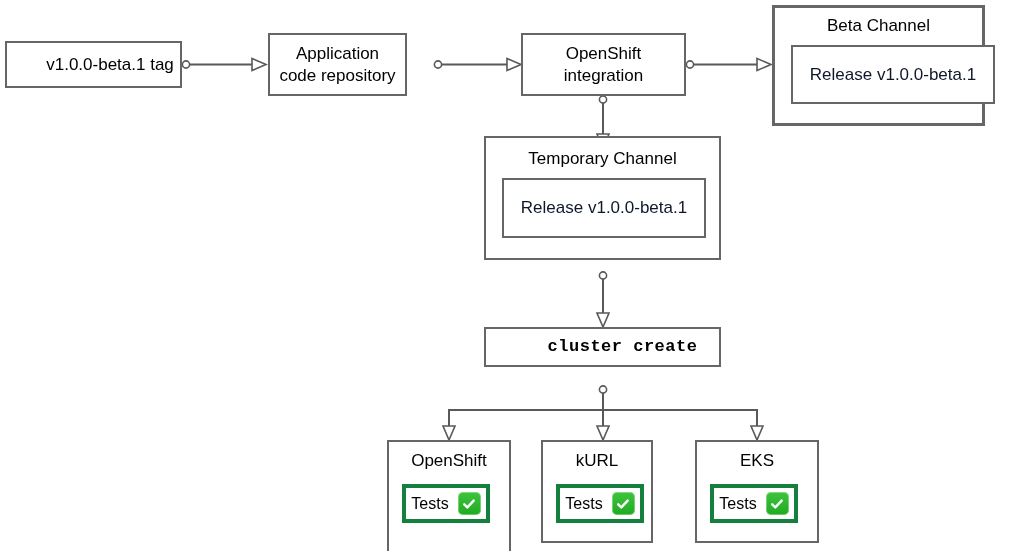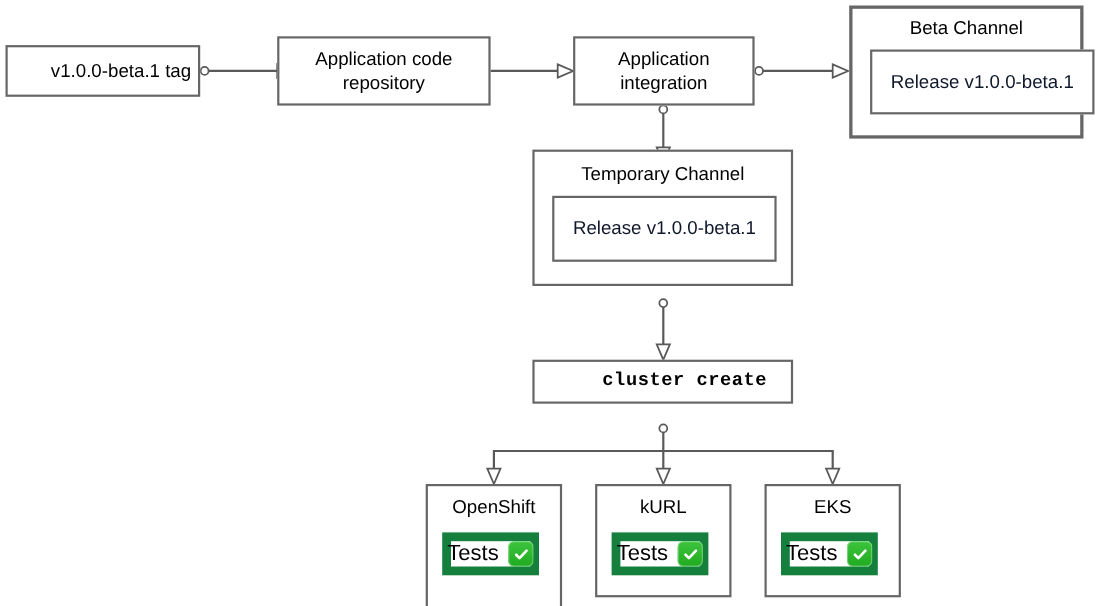--- a/index.html
+++ b/index.html
@@ -59,28 +59,28 @@
     background: #ffffff;
     display: flex;
     align-items: center;
     justify-content: center;
     color: #0f172a;
     font-size: 17px;
   }
   .tests-inner {
     position: absolute;
     box-sizing: border-box;
-    border: 8px solid #15803d;
+    border: 4px solid #15803d;
     background: #ffffff;
     display: flex;
     align-items: center;
     justify-content: center;
     gap: 9px;
     color: #000000;
-    font-size: 20px;
+    font-size: 16px;
   }
   .check-icon {
     width: 23px;
     height: 23px;
     border-radius: 5px;
     background: linear-gradient(180deg, #3ec43e 0%, #1fab20 100%);
     box-shadow: inset 0 0 0 1px rgba(255,255,255,0.35);
     display: inline-flex;
     align-items: center;
     justify-content: center;
@@ -157,26 +157,26 @@
       <polygon class="edge-head" points="443,426 455,426 449,440"></polygon>
       <polyline class="edge-line" points="603,410 757,410 757,436"></polyline>
       <polygon class="edge-head" points="751,426 763,426 757,440"></polygon>
     </g>
   </svg>
 
   <div class="node" style="left:5px; top:41px; width:177px; height:47px;padding-left:33px;">
     <span>v1.0.0-beta.1 tag</span>
   </div>
 
-  <div class="node" style="left:252px; top:33px; width:194px; height:63px; padding:0 8px;">
+  <div class="node" style="left:268px; top:33px; width:139px; height:63px; padding:0 8px;">
     <span>Application code repository</span>
   </div>
 
   <div class="node" style="left:521px; top:33px; width:165px; height:63px; padding:0 8px;">
-    <span>Application integration</span>
+    <span>OpenShift integration</span>
   </div>
 
   <div class="container-node thick" style="left:772px; top:5px; width:213px; height:121px;">
     <div class="container-title" style="top:8px;">Beta Channel</div>
     <div class="inner-box" style="left:16px; top:37px; width:204px; height:59px;">
       <span>Release v1.0.0-beta.1</span>
     </div>
   </div>
 
   <div class="container-node" style="left:484px; top:136px; width:237px; height:124px;">
@@ -195,21 +195,21 @@
     <div class="tests-inner" style="left:13px; top:42px; width:88px; height:39px;">
       <span>Tests</span>
       <span class="check-icon">
         <svg width="16" height="16" viewBox="0 0 16 16" aria-hidden="true">
           <path d="M3.2 8.3 L6.3 11.4 L12.7 4.6" fill="none" stroke="#ffffff" stroke-width="2.4" stroke-linecap="round" stroke-linejoin="round"></path>
         </svg>
       </span>
     </div>
   </div>
 
-  <div class="container-node" style="left:541px; top:440px; width:124px; height:103px;">
+  <div class="container-node" style="left:541px; top:440px; width:112px; height:103px;">
     <div class="container-title" style="top:9px;">kURL</div>
     <div class="tests-inner" style="left:13px; top:42px; width:88px; height:39px;">
       <span>Tests</span>
       <span class="check-icon">
         <svg width="16" height="16" viewBox="0 0 16 16" aria-hidden="true">
           <path d="M3.2 8.3 L6.3 11.4 L12.7 4.6" fill="none" stroke="#ffffff" stroke-width="2.4" stroke-linecap="round" stroke-linejoin="round"></path>
         </svg>
       </span>
     </div>
   </div>

